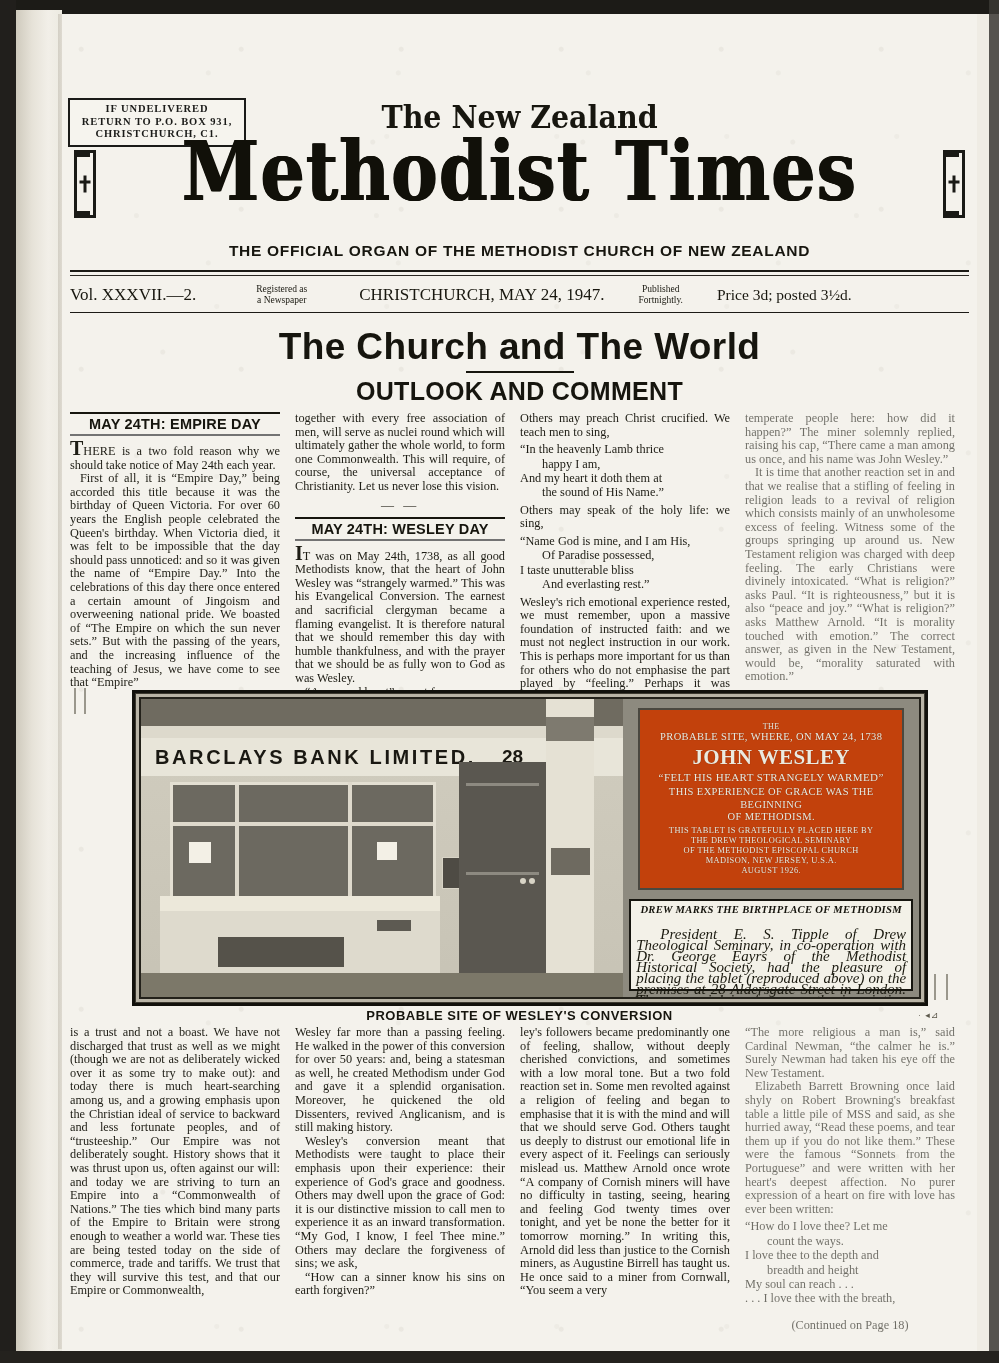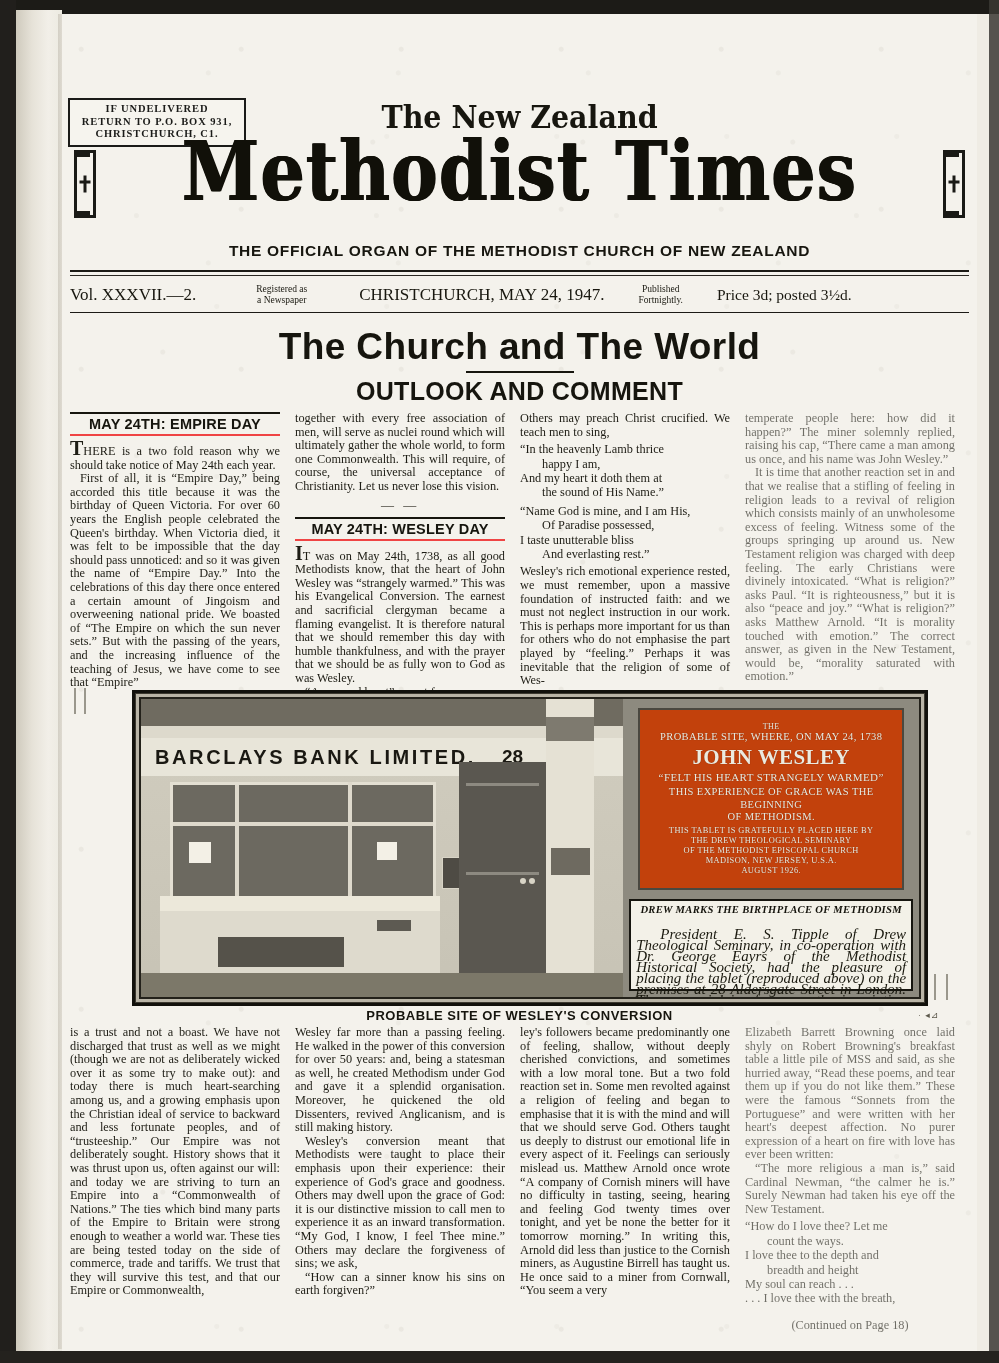--- a/index.html
+++ b/index.html
@@ -130,21 +130,21 @@
   
   .cols{position:absolute;left:8px;top:398px;width:900px;display:flex;}
   .cols.lower{top:1012px;}
   .col{width:210px;margin-right:15px;position:relative;}
   .col:last-child{margin-right:0;}
   .col.faint{opacity:.62;}
 
   .sechead{
     font-family:"Liberation Sans",sans-serif;font-weight:700;
     font-size:14.5px;letter-spacing:.2px;color:#16150e;
-    border-top:2px solid #16150e;border-bottom:2px solid #ef4444;
+    border-top:2px solid #16150e;border-bottom:2px solid #737373;
     padding:2px 0 2px;margin:0 0 5px;text-align:center;
   }
   .dash{
     text-align:center;font-size:13px;letter-spacing:3px;color:#2a281f;
     margin:3px 0 4px;
   }
   p.body{
     margin:0 0 0;
     font-family:"Liberation Serif",serif;
     font-size:12.3px;line-height:13.6px;
@@ -356,20 +356,21 @@
       </div>
 
       <div class="col">
         <p class="body">Others may preach Christ crucified. We teach men to sing,</p>
         <div class="verse">
           <span>“In the heavenly Lamb thrice</span>
           <span class="ind">happy I am,</span>
           <span>And my heart it doth them at</span>
           <span class="ind">the sound of His Name.”</span>
         </div>
+        <p class="body">Others may speak of the holy life: we sing,</p>
         <div class="verse">
           <span>“Name God is mine, and I am His,</span>
           <span class="ind">Of Paradise possessed,</span>
           <span>I taste unutterable bliss</span>
           <span class="ind">And everlasting rest.”</span>
         </div>
         <p class="body">Wesley's rich emotional experience rested, we must remember, upon a massive foundation of instructed faith: and we must not neglect instruction in our work. This is perhaps more important for us than for others who do not emphasise the part played by “feeling.” Perhaps it was inevitable that the religion of some of Wes-</p>
       </div>
 
       <div class="col faint">
@@ -444,22 +445,22 @@
       </div>
       <div class="col">
         <p class="body">Wesley far more than a passing feeling. He walked in the power of this conversion for over 50 years: and, being a statesman as well, he created Methodism under God and gave it a splendid organisation. Moreover, he quickened the old Dissenters, revived Anglicanism, and is still making history.</p>
         <p class="body">Wesley's conversion meant that Methodists were taught to place their emphasis upon their experience: their experience of God's grace and goodness. Others may dwell upon the grace of God: it is our distinctive mission to call men to experience it as an inward transformation. “My God, I know, I feel Thee mine.” Others may declare the forgiveness of sins; we ask,</p>
         <p class="body">“How can a sinner know his sins on earth forgiven?”</p>
       </div>
       <div class="col">
         <p class="body">ley's followers became predominantly one of feeling, shallow, without deeply cherished convictions, and sometimes with a low moral tone. But a two fold reaction set in. Some men revolted against a religion of feeling and began to emphasise that it is with the mind and will that we should serve God. Others taught us deeply to distrust our emotional life in every aspect of it. Feelings can seriously mislead us. Matthew Arnold once wrote “A company of Cornish miners will have no difficulty in tasting, seeing, hearing and feeling God twenty times over tonight, and yet be none the better for it tomorrow morning.” In writing this, Arnold did less than justice to the Cornish miners, as Augustine Birrell has taught us. He once said to a miner from Cornwall, “You seem a very</p>
       </div>
       <div class="col faint">
+        <p class="body">“The more religious a man is,” said Cardinal Newman, “the calmer he is.” Surely Newman had taken his eye off the New Testament.</p>
         <p class="body">Elizabeth Barrett Browning once laid shyly on Robert Browning's breakfast table a little pile of MSS and said, as she hurried away, “Read these poems, and tear them up if you do not like them.” These were the famous “Sonnets from the Portuguese” and were written with her heart's deepest affection. No purer expression of a heart on fire with love has ever been written:</p>
-        <p class="body">“The more religious a man is,” said Cardinal Newman, “the calmer he is.” Surely Newman had taken his eye off the New Testament.</p>
         <div class="verse">
           <span>“How do I love thee?  Let me</span>
           <span class="ind">count the ways.</span>
           <span>I love thee to the depth and</span>
           <span class="ind">breadth and height</span>
           <span>My soul can reach . . .</span>
           <span>. . . I love thee with the breath,</span>
         </div>
         <div class="cont">(Continued on Page 18)</div>
       </div>

